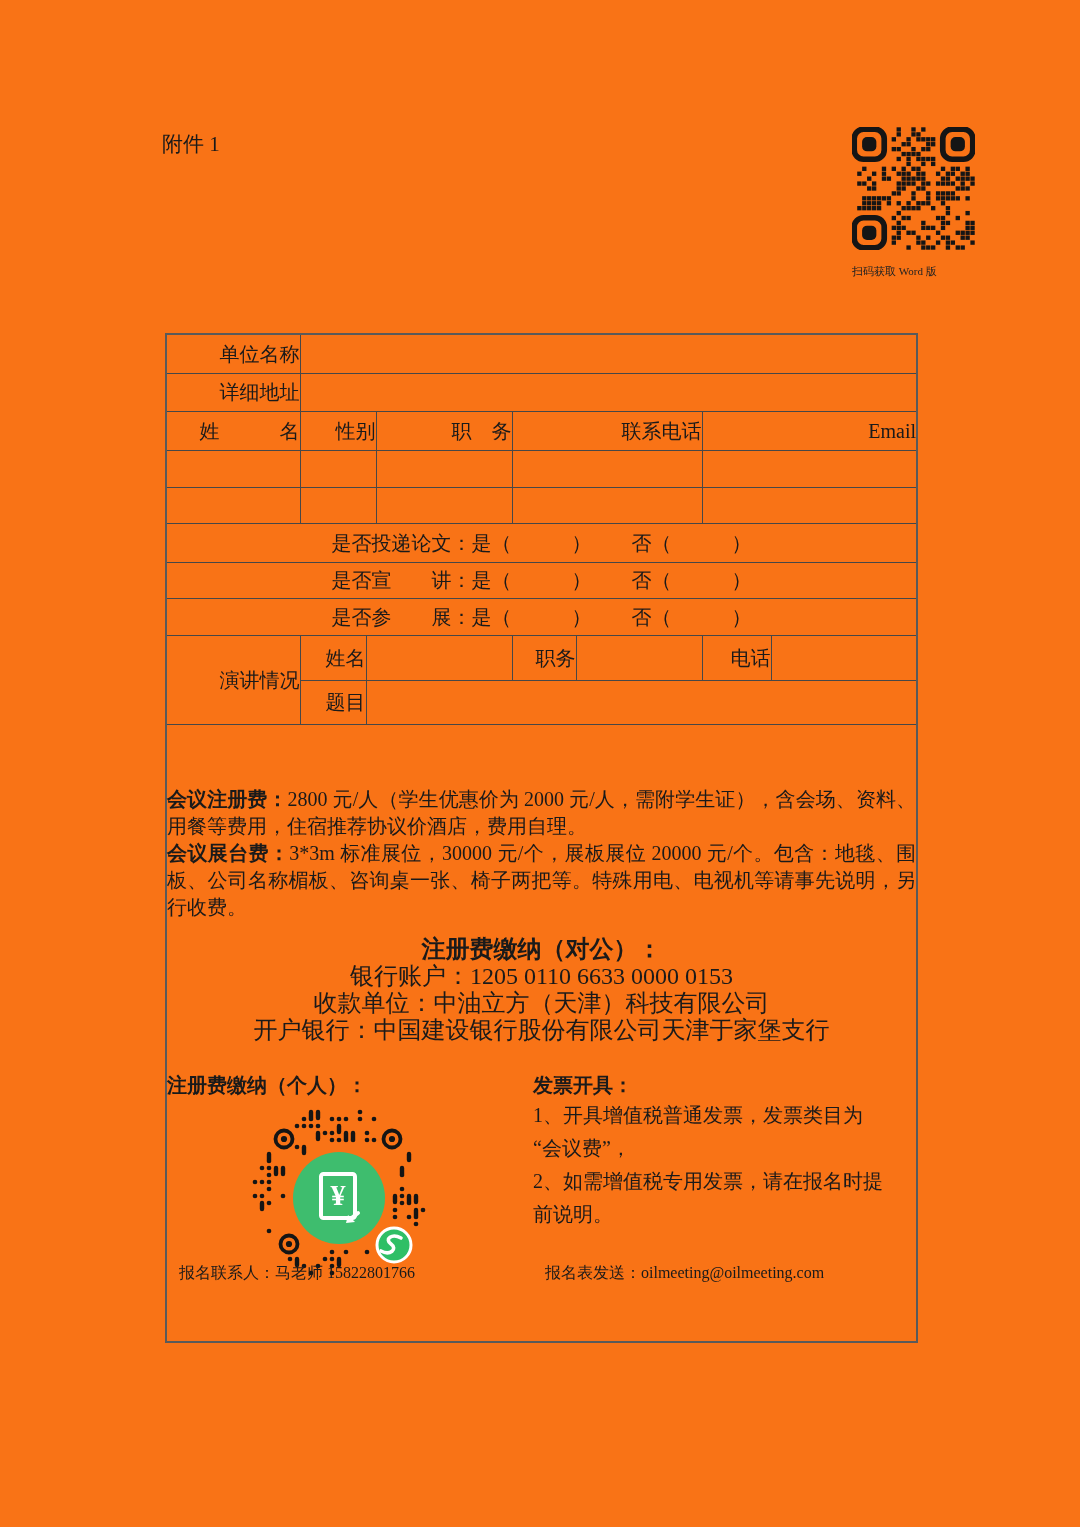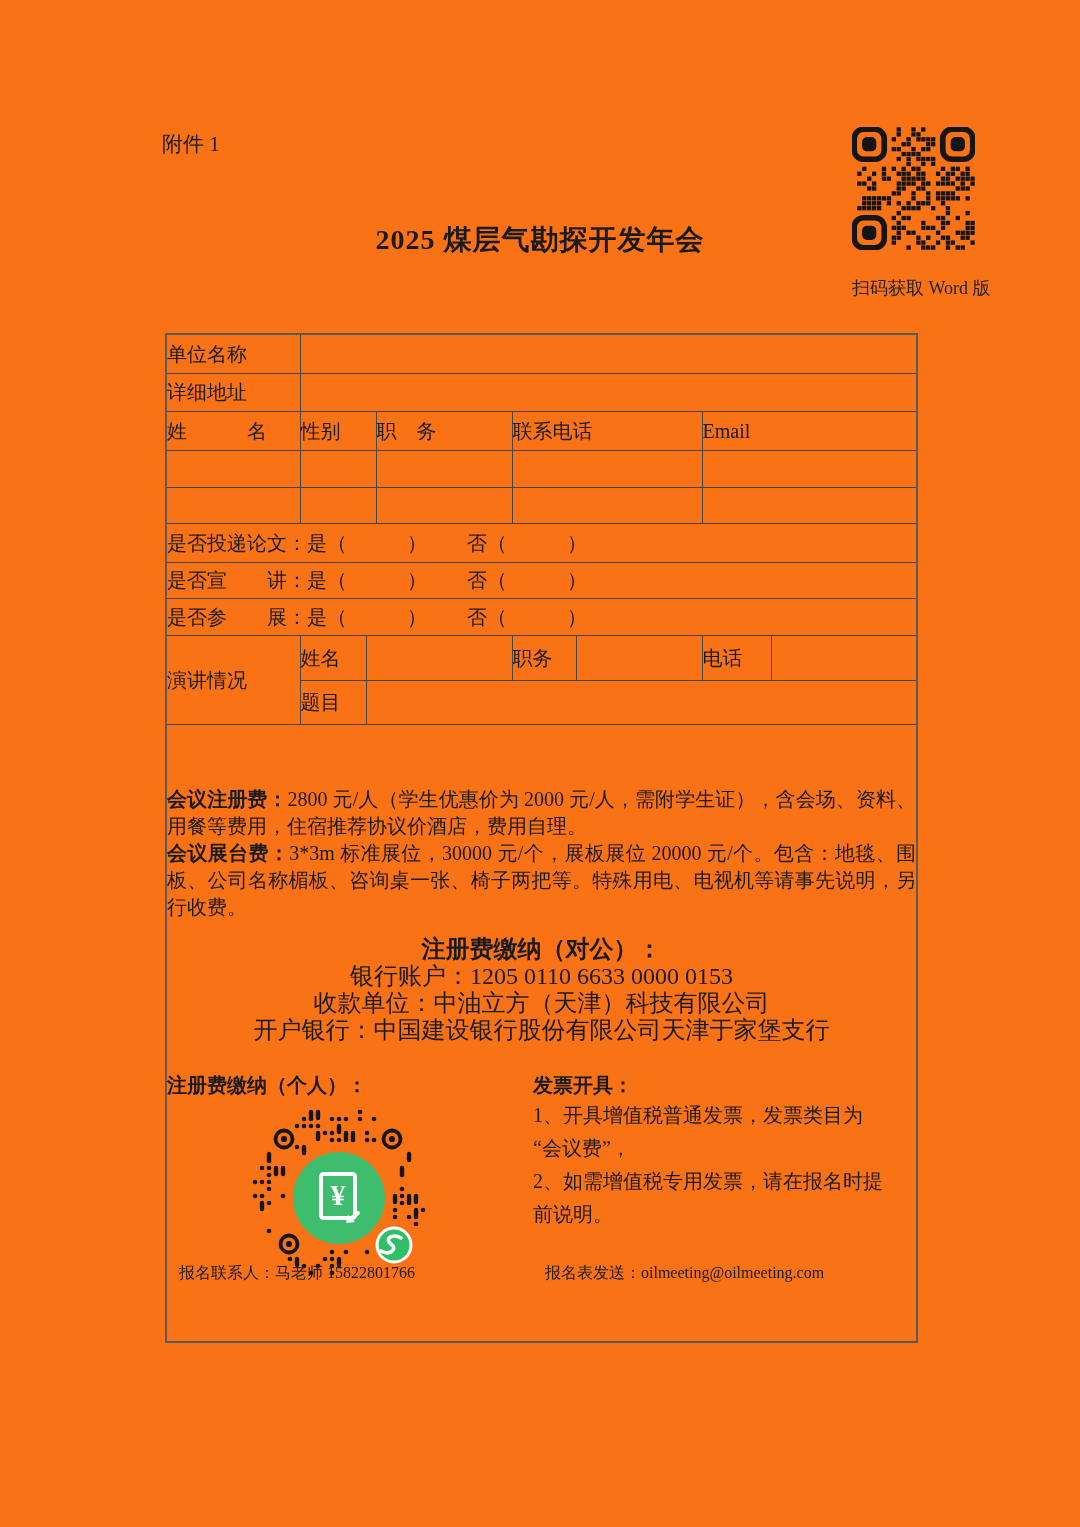--- a/index.html
+++ b/index.html
@@ -5,27 +5,27 @@
   html,body{margin:0;padding:0;background:#ffffff;}
   body{width:1080px;height:1527px;position:relative;font-family:"Liberation Serif",serif;color:#1a1a1a;}
   .page{position:absolute;inset:0;background:#f97316;}
 
   .attach{position:absolute;left:162px;top:130px;font-size:21px;}
   .title{position:absolute;left:0;top:221px;width:100%;text-align:center;font-size:28px;font-weight:bold;letter-spacing:1px;}
   .subtitle{position:absolute;left:0;top:277px;width:100%;text-align:center;font-size:28px;font-weight:bold;letter-spacing:6px;}
 
   .qr-word{position:absolute;left:852px;top:127px;width:130px;}
   .qr-word svg{display:block;}
-  .qr-caption{margin-top:26px;font-size:18px;color:#222;white-space:nowrap;}
+  .qr-caption{margin-top:14px;font-size:11px;color:#222;white-space:nowrap;}
 
   table.form{position:absolute;left:165px;top:333px;width:751px;height:1010px;border-collapse:collapse;table-layout:fixed;}
   table.form td{border:1.5px solid #474747;font-size:20px;padding:0;vertical-align:middle;}
   table.form{border:2px solid #5a5a5a;}
-  td.lbl{text-align:left;}
-  td.qrow{text-align:left;padding-left:12px;font-family:Liberation Mono, monospace;}
+  td.lbl{text-align:right;}
+  td.qrow{text-align:center;padding-left:12px;font-family:Liberation Mono, monospace;}
   .r1 td{height:38px}.r2 td{height:37px}.r3 td{height:38px}
   .r4 td{height:36px}.r5 td{height:35px}
   .r6 td{height:38px}.r7 td{height:35px}.r8 td{height:36px}
   .r9 td{height:44px}.r10 td{height:43px}
 
   td.bigcell{vertical-align:top;position:relative;padding:6px 12px 0 12px;border-radius:28px;}
   .para{line-height:27px;font-size:20px;text-align:justify;}
   .para.p1{margin-top:2px;}
   .para.p2{}
   .payblock{margin-top:15px;line-height:27px;font-size:24px;text-align:center;}
@@ -242,21 +242,20 @@
         <rect x="0.45" y="0.45" width="6.1" height="6.1" rx="1.9" fill="none" stroke="#151515" stroke-width="1.15"></rect>
         <rect x="2.05" y="2.05" width="2.9" height="2.9" rx="1" fill="#151515"></rect>
         <rect x="18.45" y="0.45" width="6.1" height="6.1" rx="1.9" fill="none" stroke="#151515" stroke-width="1.15"></rect>
         <rect x="20.05" y="2.05" width="2.9" height="2.9" rx="1" fill="#151515"></rect>
         <rect x="0.45" y="18.45" width="6.1" height="6.1" rx="1.9" fill="none" stroke="#151515" stroke-width="1.15"></rect>
         <rect x="2.05" y="20.05" width="2.9" height="2.9" rx="1" fill="#151515"></rect>
       </svg>
     <div class="qr-caption">扫码获取 Word 版</div>
   </div>
 
-  <div class="title">2025 煤层气勘探开发年会</div>
 
   <table class="form">
     <colgroup>
       <col style="width:134px">
         <col style="width:66px">
         <col style="width:10px">
         <col style="width:136px">
       <col style="width:64px">
         <col style="width:126px">
         <col style="width:69px">

